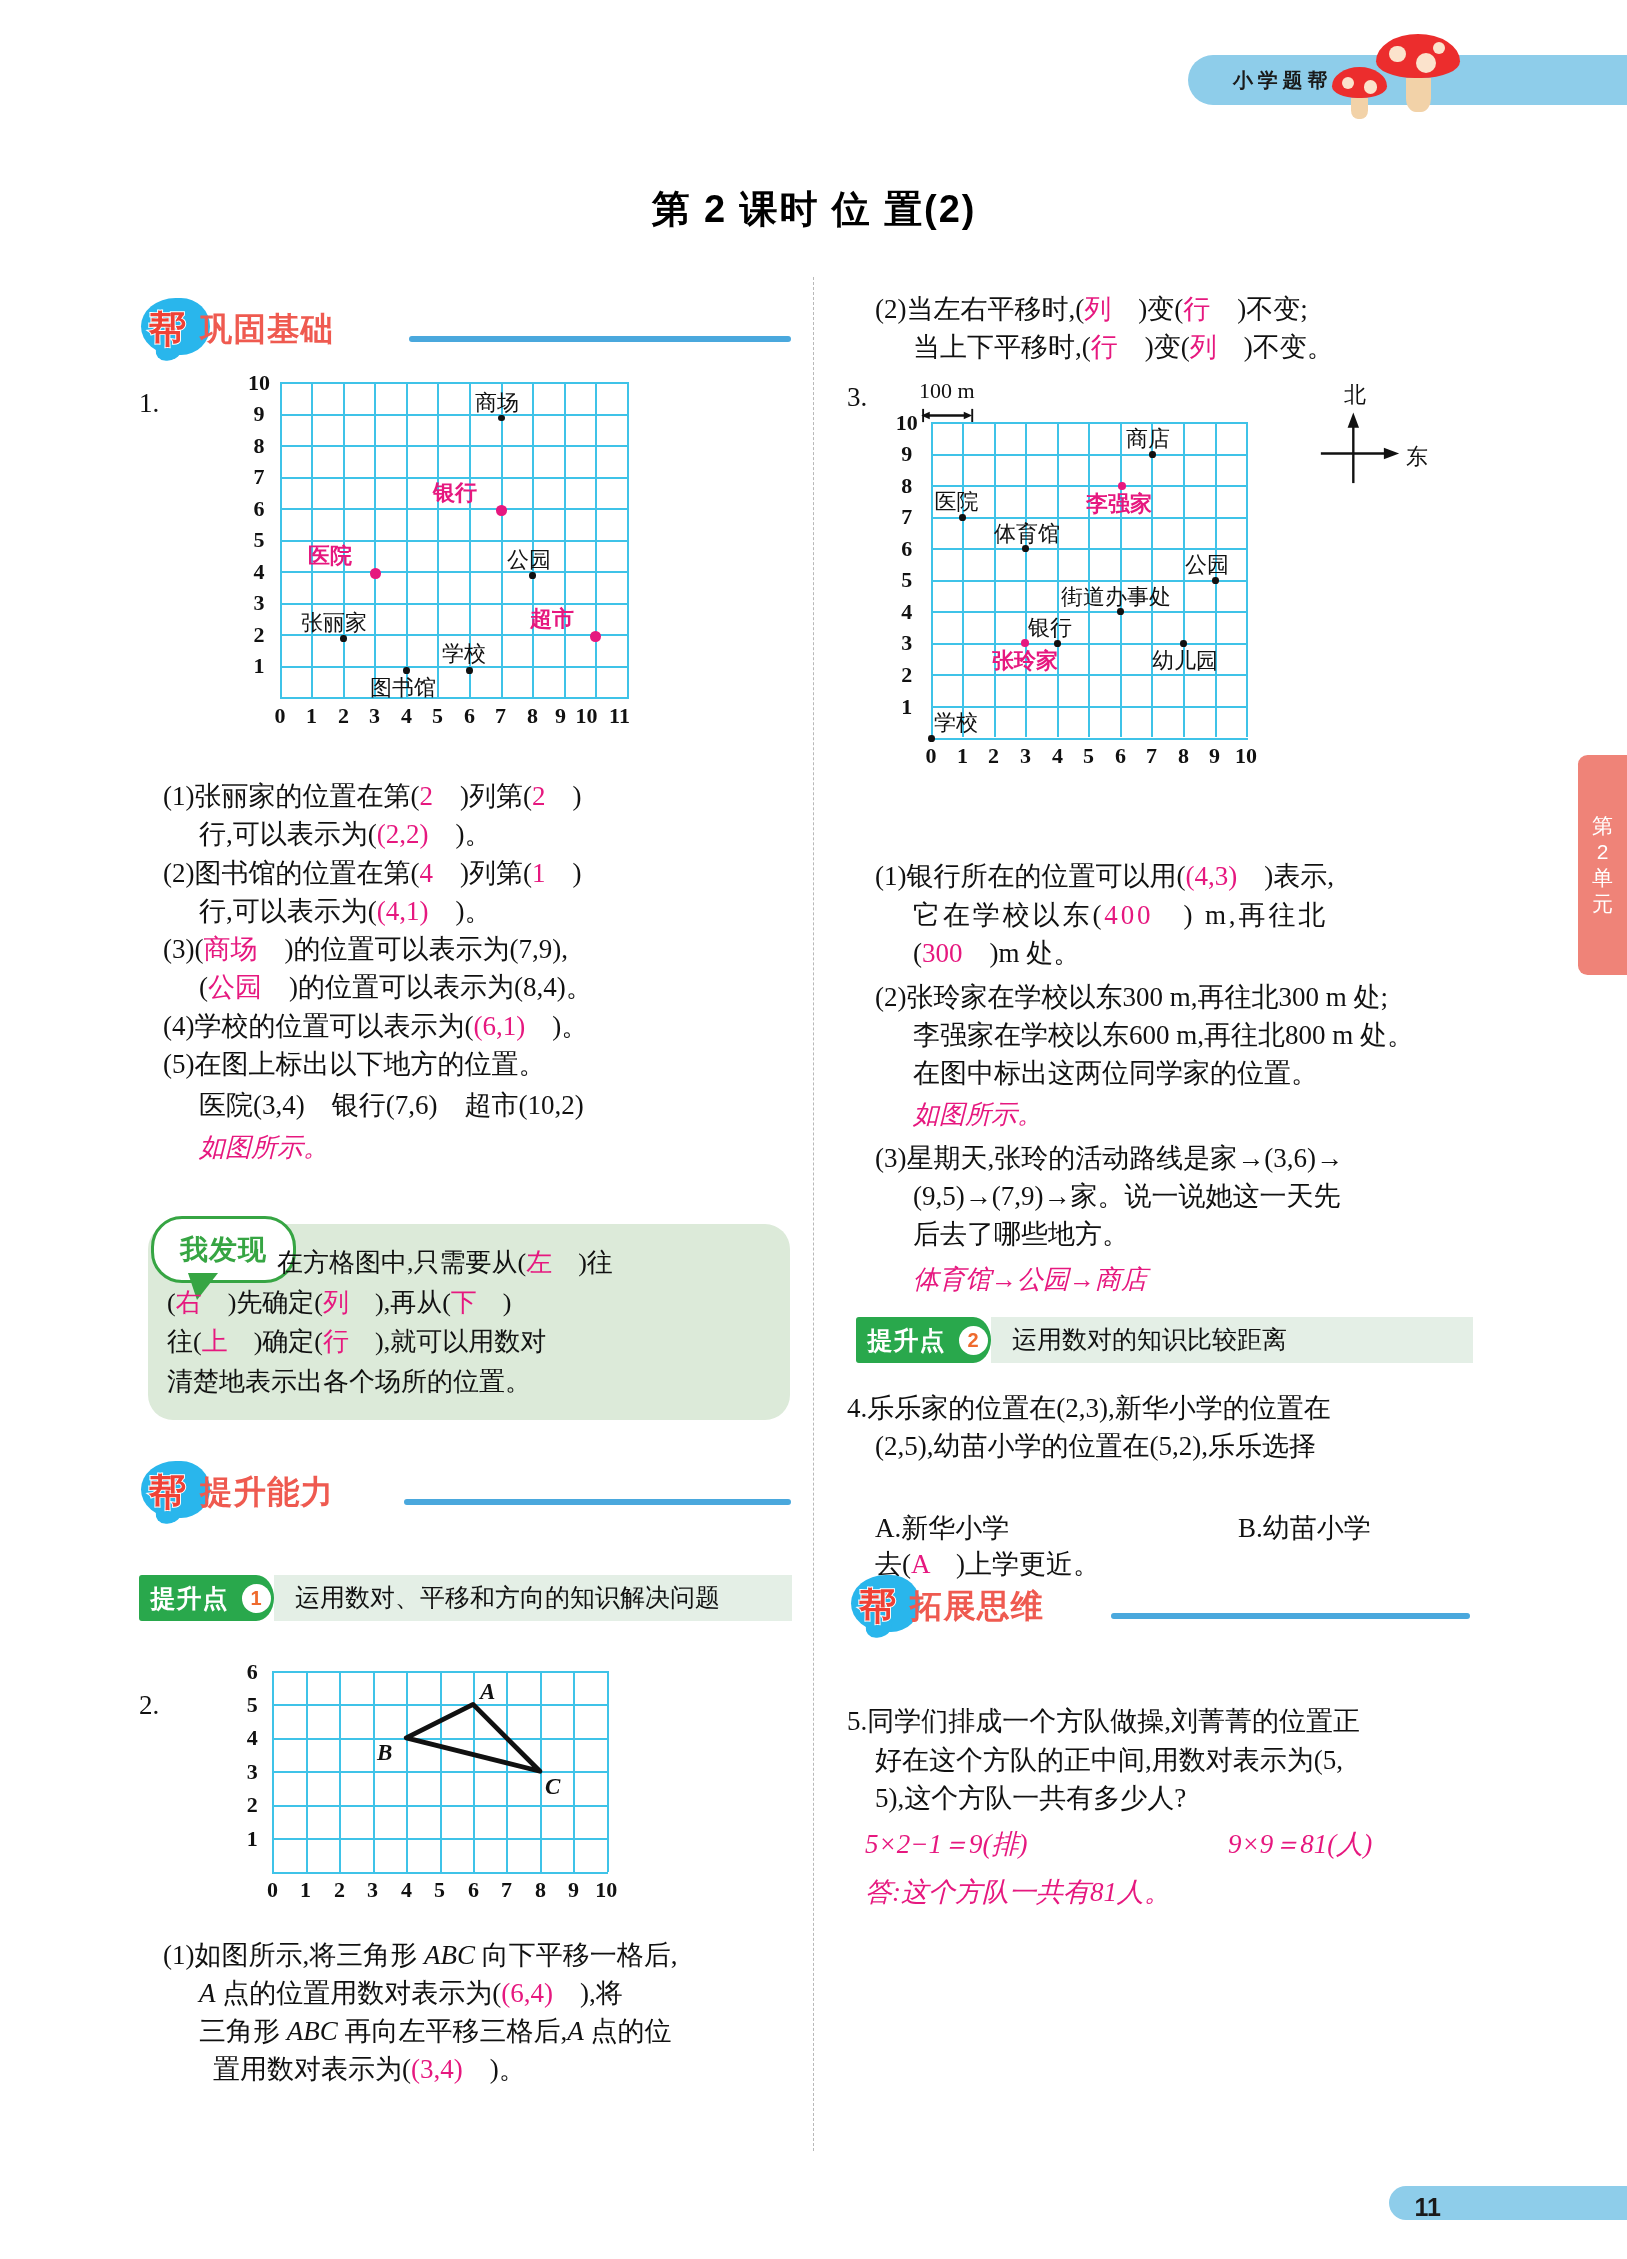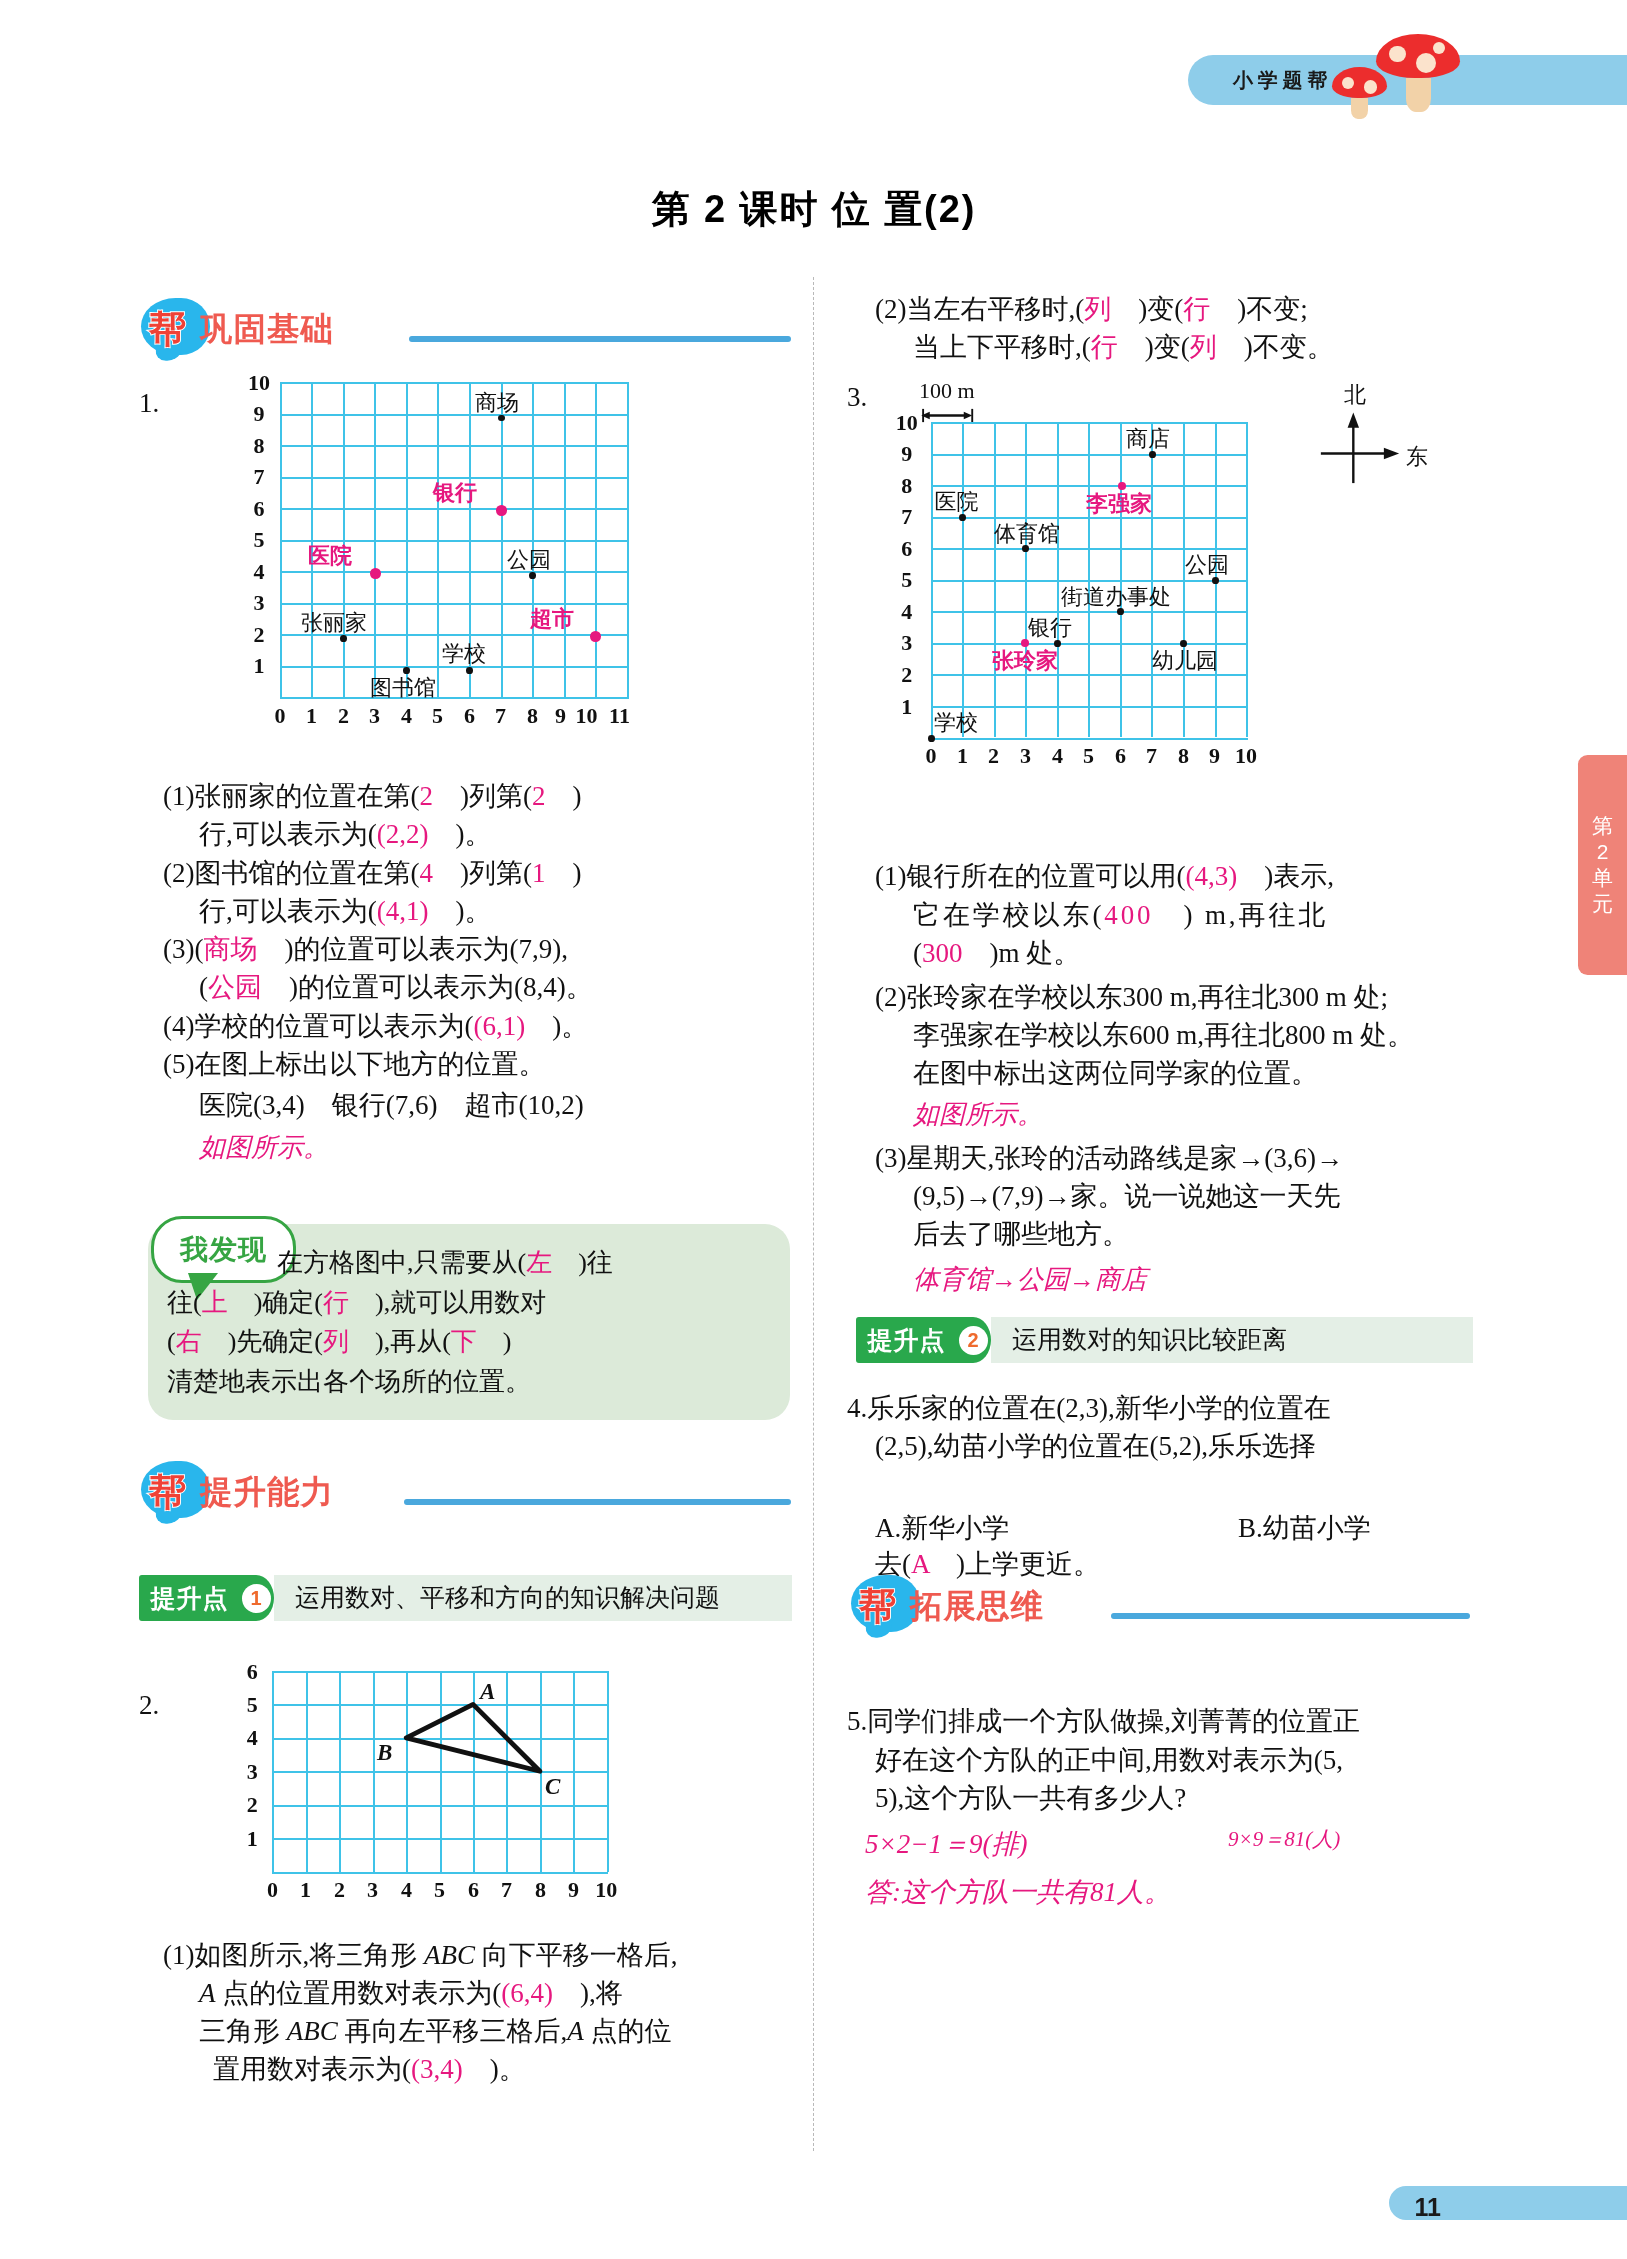--- a/index.html
+++ b/index.html
@@ -298,22 +298,22 @@
 <div class="qtext" style="left:163px;top:1044px;">(5)在图上标出以下地方的位置。</div>
 <div class="qtext" style="left:199px;top:1085px;">医院(3,4)　银行(7,6)　超市(10,2)</div>
 <div class="qtext hand" style="left:199px;top:1128px;font-size:26px;">如图所示。</div>
 
 <div id="discover-box"></div>
 <div id="discover-bubble">
   <span id="discover-bubble-label">我发现</span>
 </div>
 <div id="discover-text">
   <div class="l1">在方格图中,只需要从(<span class="ans">左</span>　)往</div>
+  <div>(<span class="ans">右</span>　)先确定(<span class="ans">列</span>　),再从(<span class="ans">下</span>　)</div>
   <div>往(<span class="ans">上</span>　)确定(<span class="ans">行</span>　),就可以用数对</div>
-  <div>(<span class="ans">右</span>　)先确定(<span class="ans">列</span>　),再从(<span class="ans">下</span>　)</div>
   <div>清楚地表示出各个场所的位置。</div>
 </div>
 
 <div class="sec-head" style="left:141px;top:1461px;width:650px;">
   <div class="bubble"></div>
   <div class="bang">帮</div>
   <div class="sec-label">提升能力</div>
   <div class="rule" style="left:263px;width:387px;"></div>
 </div>
 
@@ -517,15 +517,15 @@
   <div class="bubble"></div>
   <div class="bang">帮</div>
   <div class="sec-label">拓展思维</div>
   <div class="rule" style="left:260px;width:359px;"></div>
 </div>
 
 <div class="qtext" style="left:847px;top:1701px;">5.同学们排成一个方队做操,刘菁菁的位置正</div>
 <div class="qtext" style="left:875px;top:1740px;">好在这个方队的正中间,用数对表示为(5,</div>
 <div class="qtext" style="left:875px;top:1778px;">5),这个方队一共有多少人?</div>
 <div class="qtext hand" style="left:865px;top:1824px;font-size:27px;">5×2−1＝9(排)</div>
-<div class="qtext hand" style="left:1228px;top:1824px;font-size:21px;">9×9＝81(人)</div>
+<div class="qtext hand" style="left:1228px;top:1824px;font-size:27px;">9×9＝81(人)</div>
 <div class="qtext hand" style="left:865px;top:1872px;font-size:27px;">答:这个方队一共有81人。</div>
 
 
 </body></html>

